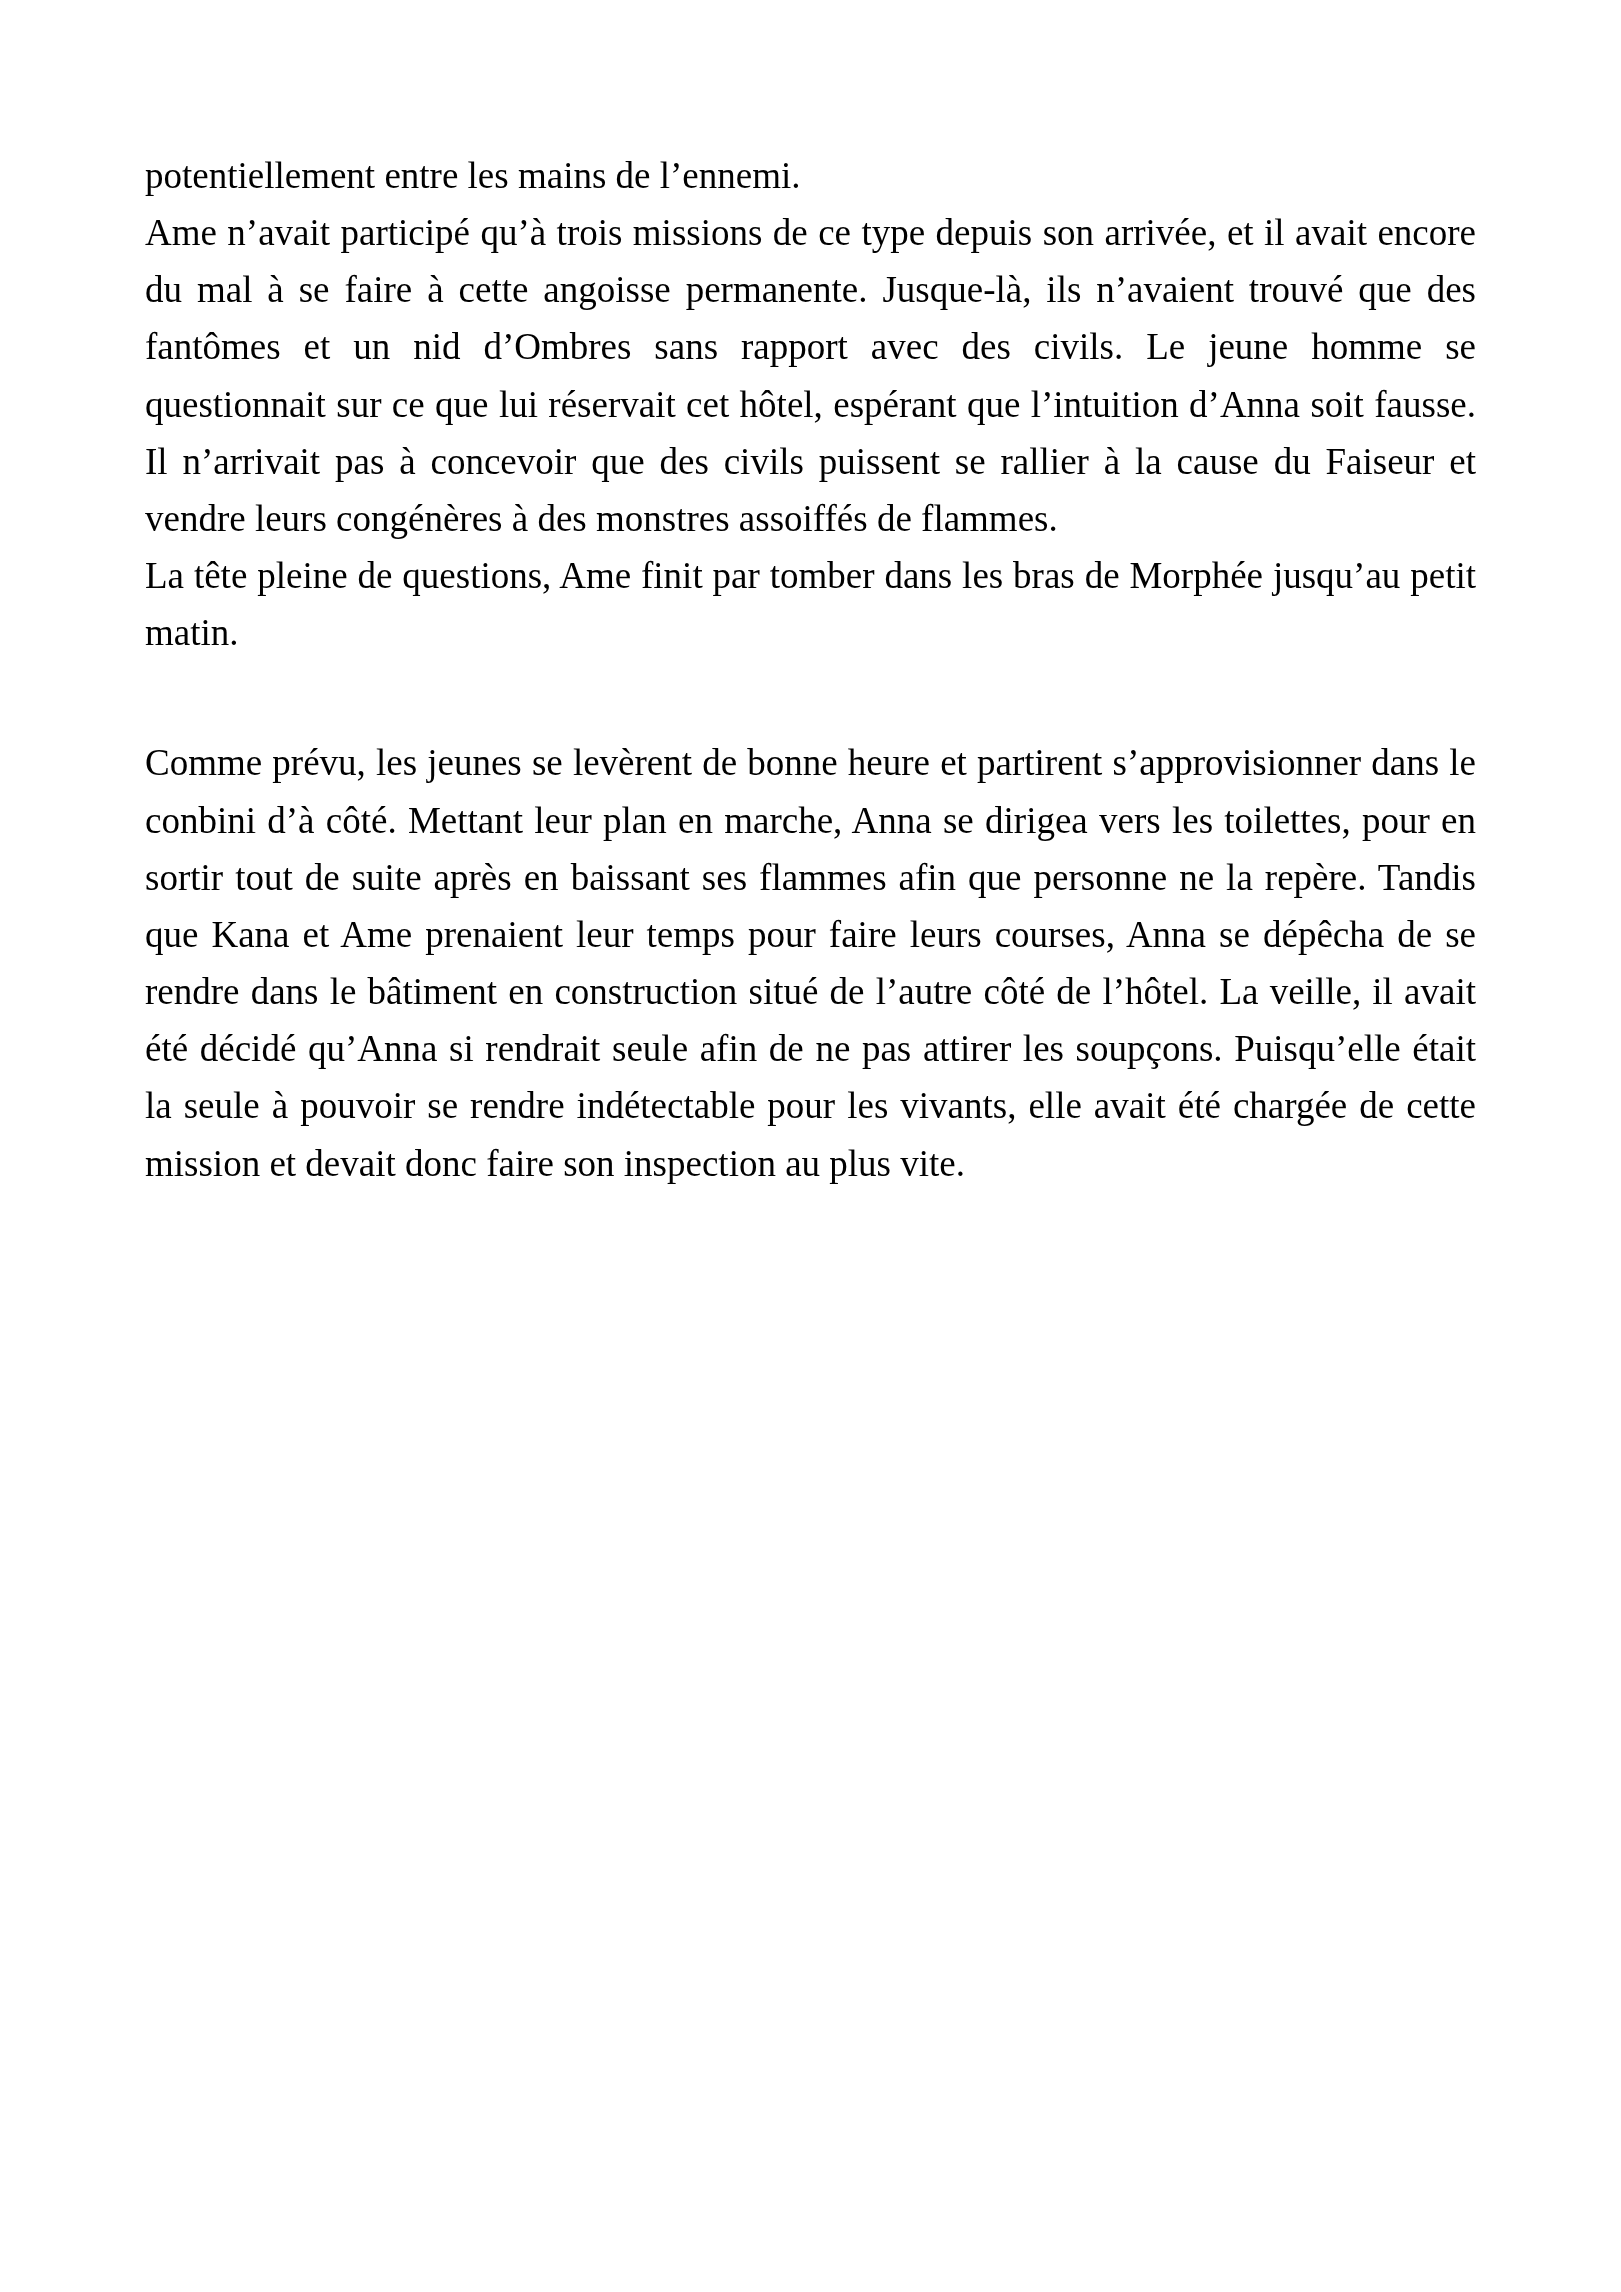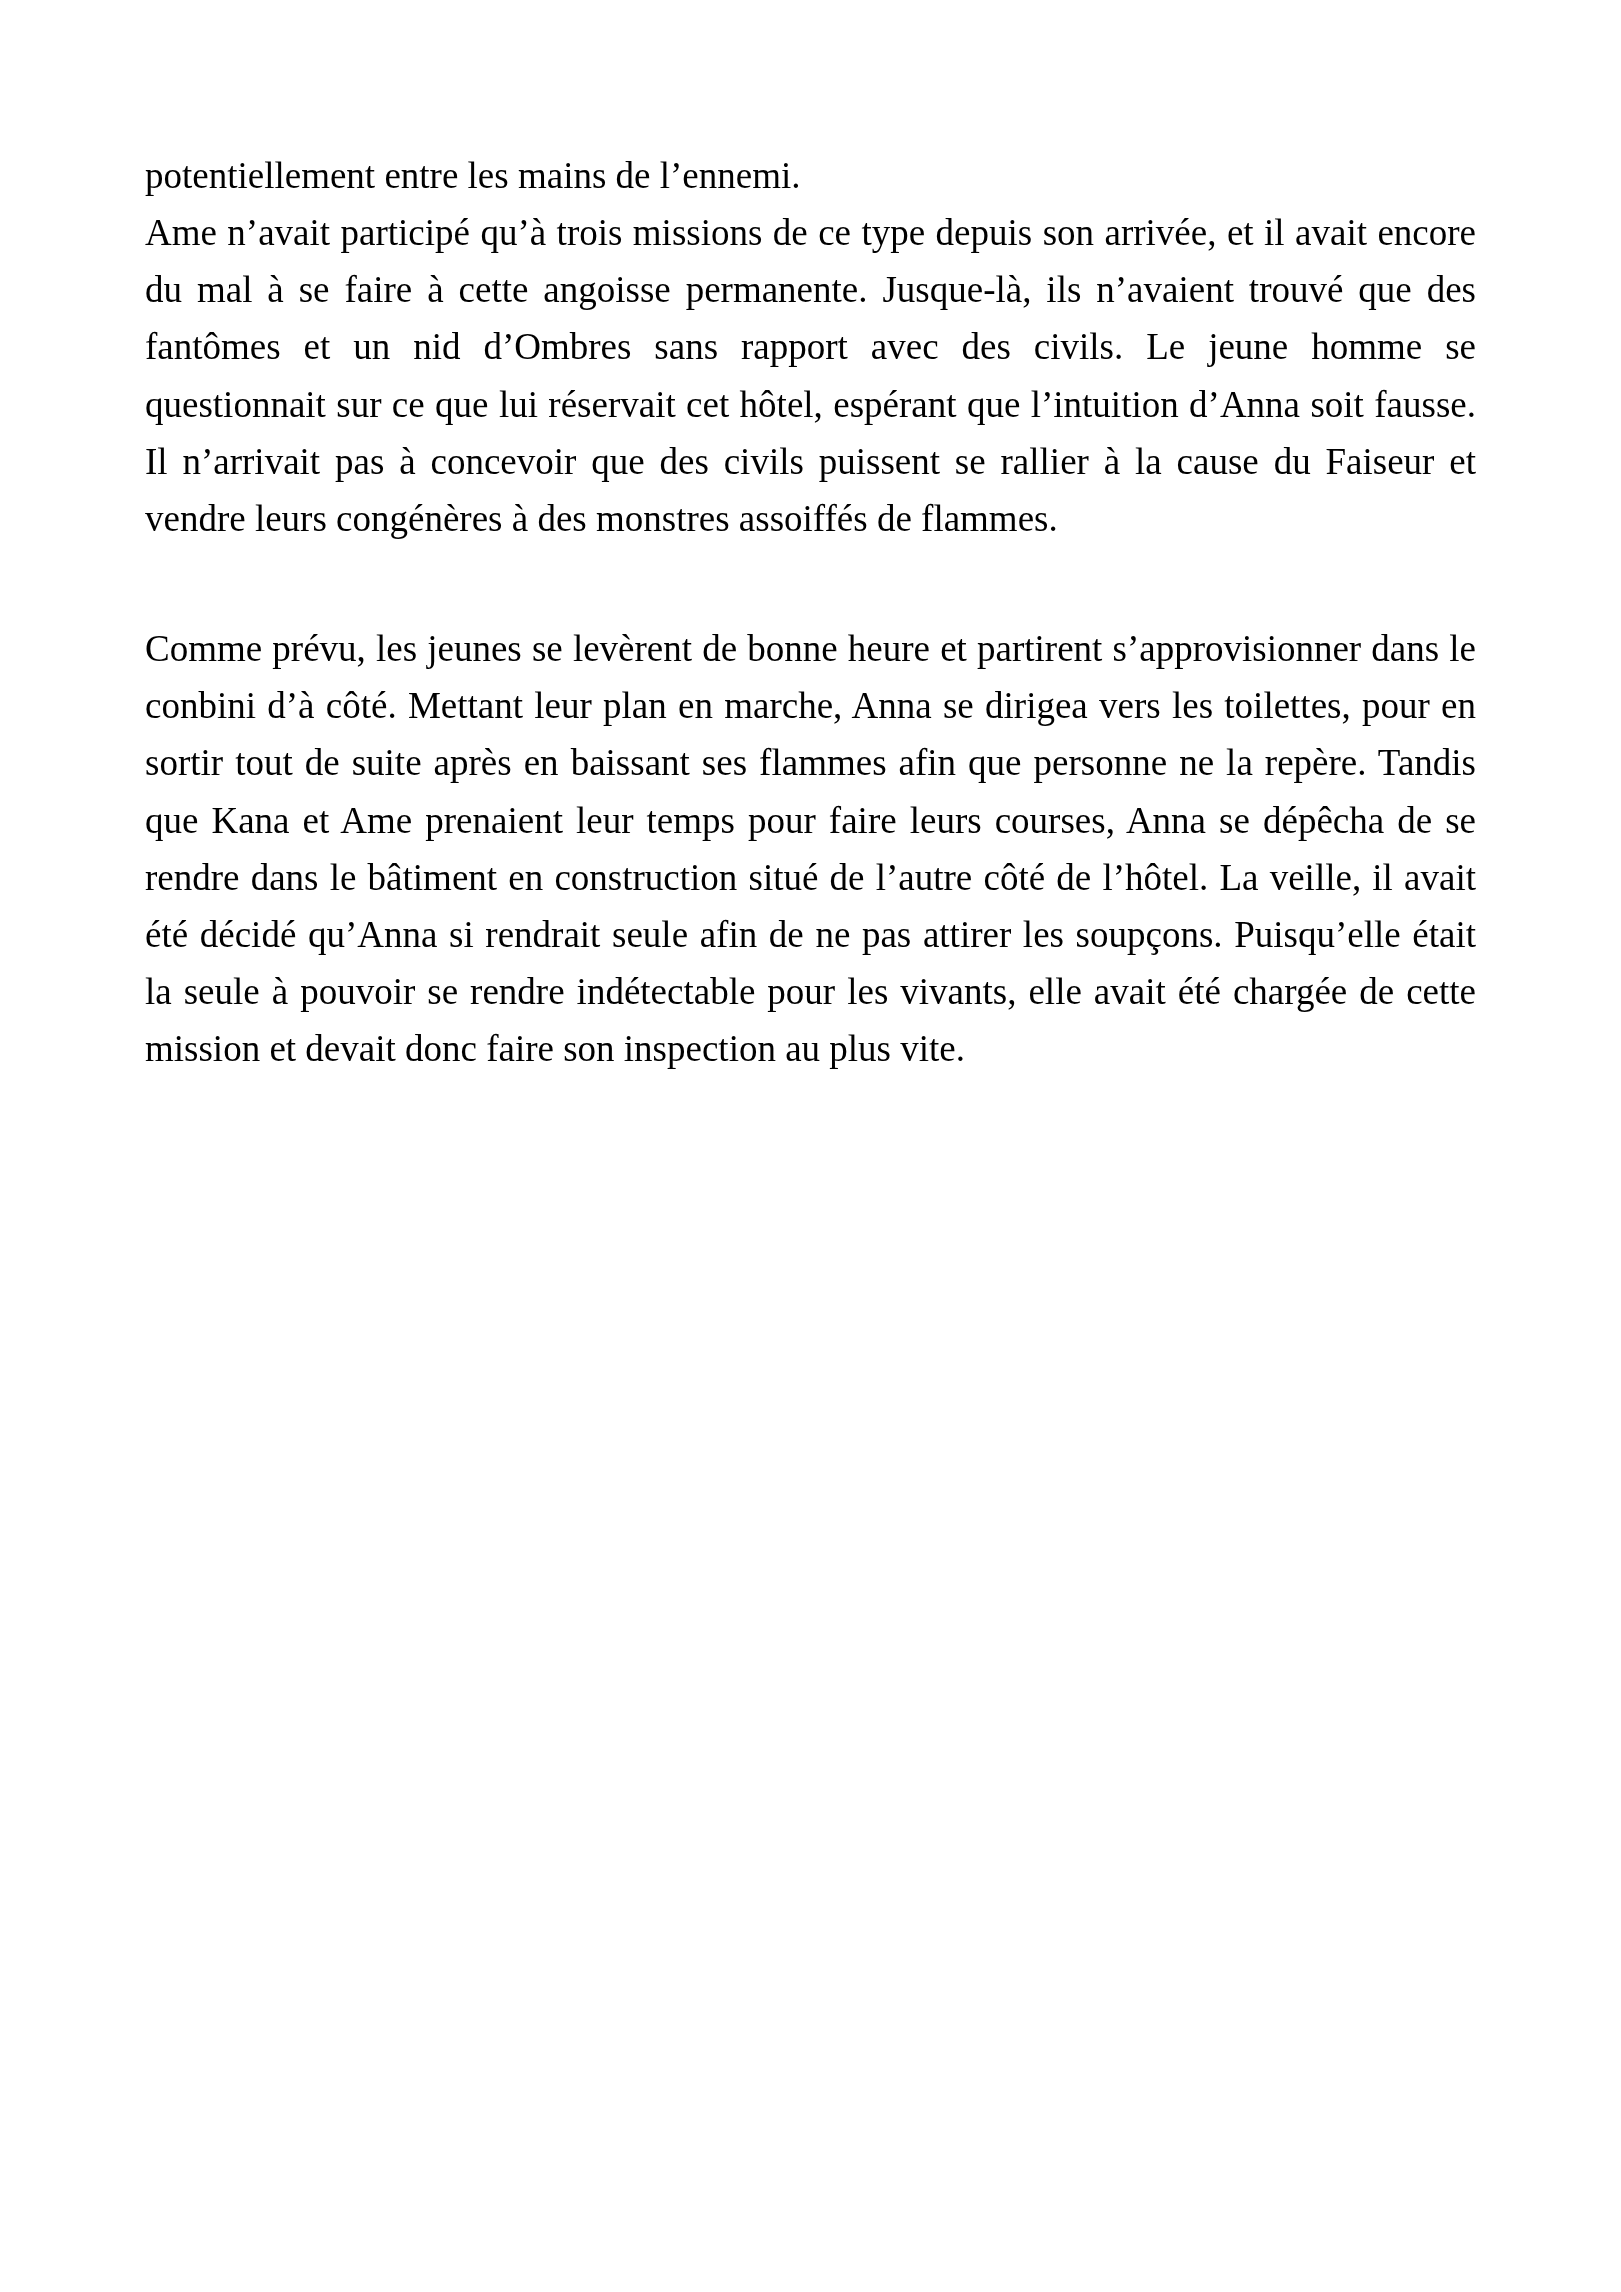--- a/index.html
+++ b/index.html
@@ -45,20 +45,21 @@
 </head>
 <body>
 
 <div class="page">
   <div class="body-text">
 
     <p class="para-cont">potentiellement entre les mains de l’ennemi.</p>
 
     <p class="para-indent">Ame n’avait participé qu’à trois missions de ce type depuis son arrivée, et il avait encore du mal à se faire à cette angoisse permanente. Jusque-là, ils n’avaient trouvé que des fantômes et un nid d’Ombres sans rapport avec des civils. Le jeune homme se questionnait sur ce que lui réservait cet hôtel, espérant que l’intuition d’Anna soit fausse. Il n’arrivait pas à concevoir que des civils puissent se rallier à la cause du Faiseur et vendre leurs congénères à des monstres assoiffés de flammes.</p>
 
+    <p class="para-indent">La tête pleine de questions, Ame finit par tomber dans les bras de Morphée jusqu’au petit matin.</p>
 
     <div class="spacer-block"></div>
 
     <p class="para-indent">Comme prévu, les jeunes se levèrent de bonne heure et partirent s’approvisionner dans le conbini d’à côté. Mettant leur plan en marche, Anna se dirigea vers les toilettes, pour en sortir tout de suite après en baissant ses flammes afin que personne ne la repère. Tandis que Kana et Ame prenaient leur temps pour faire leurs courses, Anna se dépêcha de se rendre dans le bâtiment en construction situé de l’autre côté de l’hôtel. La veille, il avait été décidé qu’Anna si rendrait seule afin de ne pas attirer les soupçons. Puisqu’elle était la seule à pouvoir se rendre indétectable pour les vivants, elle avait été chargée de cette mission et devait donc faire son inspection au plus vite.</p>
 
   </div>
 </div>
 
 
 </body></html>

